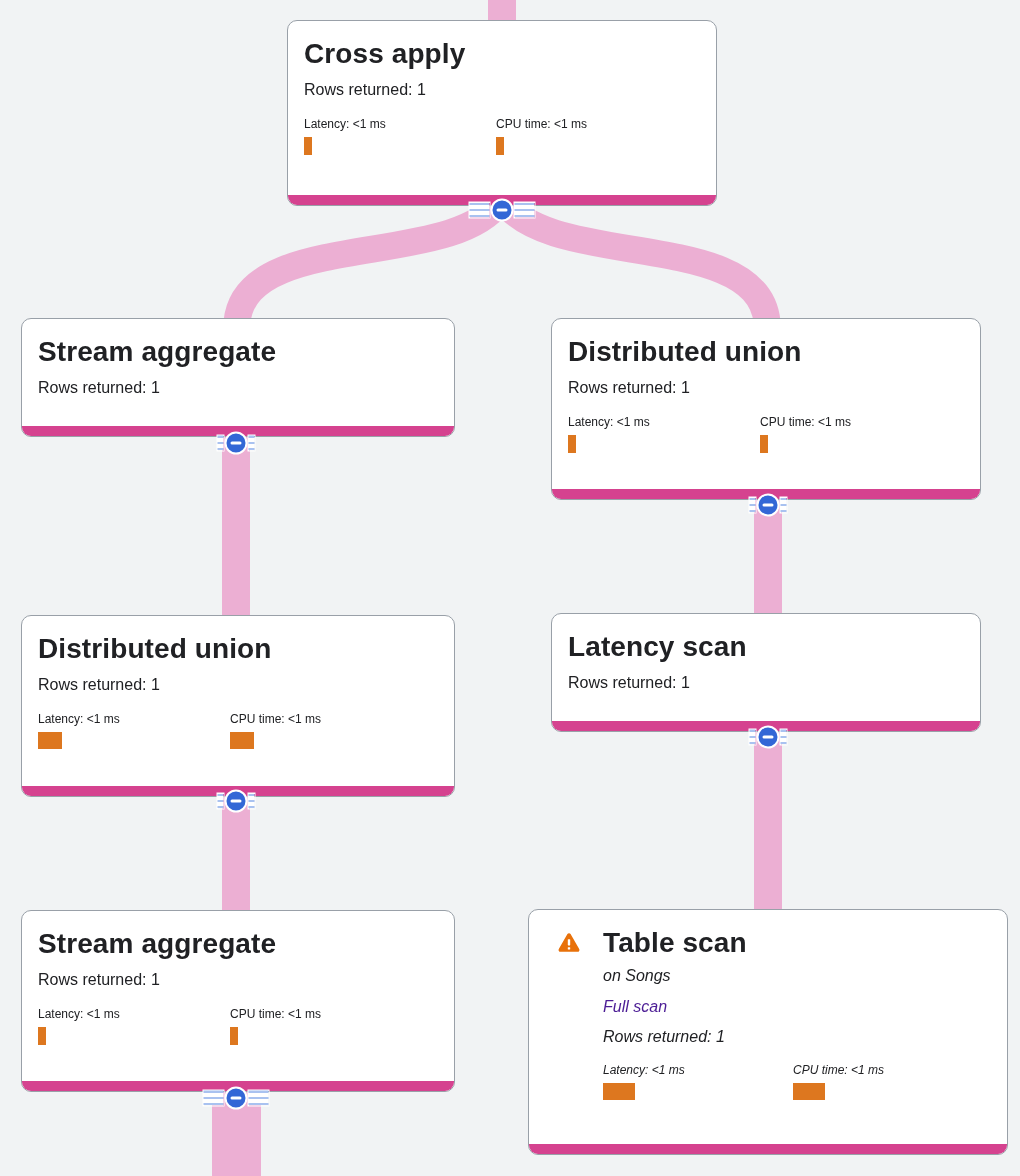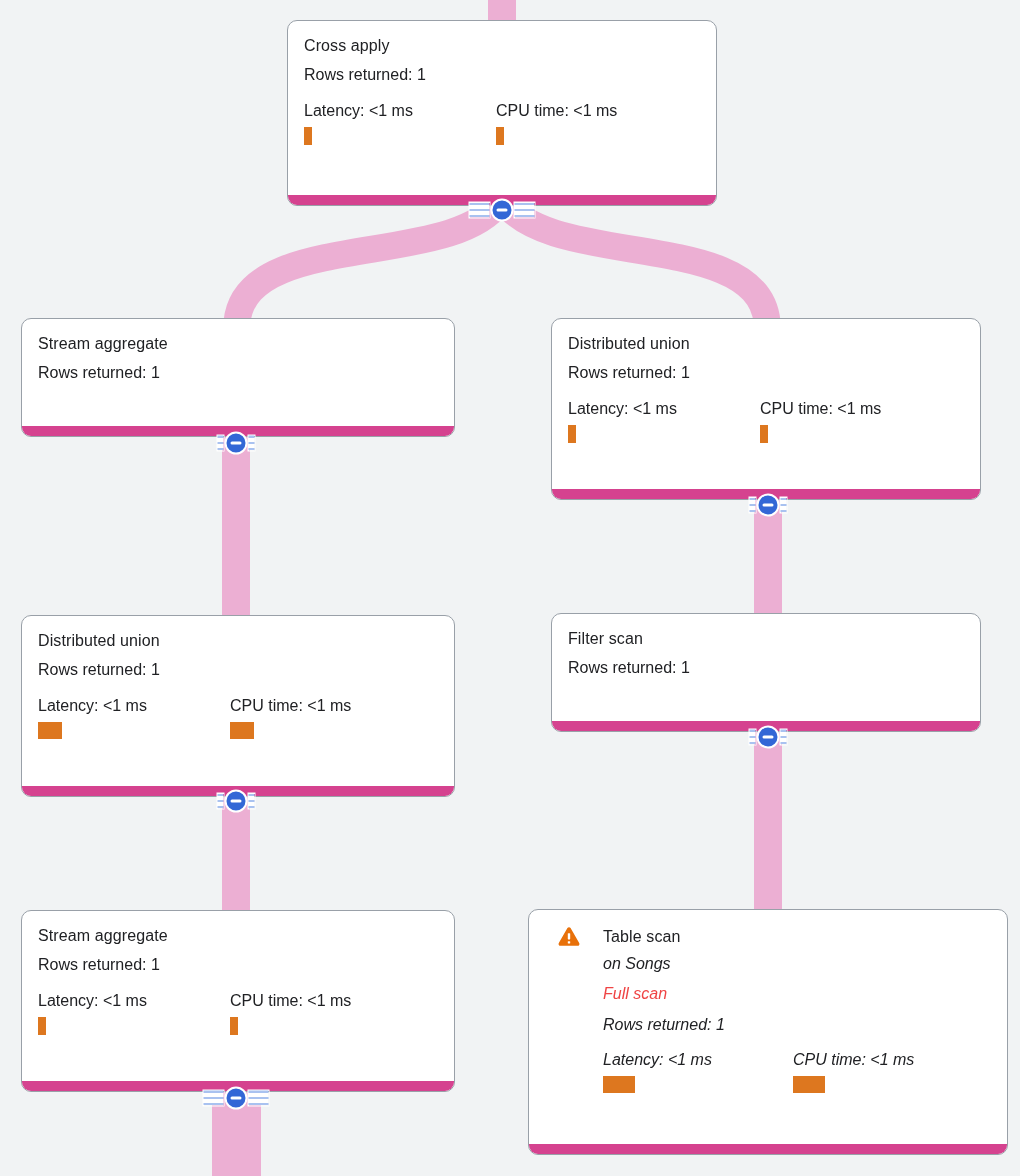--- a/index.html
+++ b/index.html
@@ -36,38 +36,38 @@
     z-index: 1;
     cursor: pointer;
   }
   .accent {
     position: absolute;
     left: 0; right: 0; bottom: 0;
     height: 10px;
     background: #D5428F;
   }
   .title {
-    font-size: 16px;
-    font-weight: 400;
+    font-size: 28px;
+    font-weight: 700;
     letter-spacing: 0.1px;
     line-height: 1.3;
     margin-bottom: 7px;
   }
   .bodyline {
     font-size: 16px;
     line-height: 1.4;
     color: #202124;
   }
   .metrics {
     display: grid;
     grid-template-columns: 192px 1fr;
     margin-top: 15px;
   }
   .metric-label {
-    font-size: 16px;
+    font-size: 12px;
     line-height: 1.3;
     margin-bottom: 5px;
   }
   .bar {
     background: #DD771F;
   }
   .bar-thin  { width: 8px;  height: 18px; }
   .bar-med   { width: 24px; height: 17px; }
   .bar-wide  { width: 32px; height: 17px; }
   
@@ -76,21 +76,21 @@
     display: flex;
     align-items: center;
   }
   .warn-icon {
     width: 24px; height: 24px;
     flex: 0 0 24px;
     margin-right: 22px;
   }
   .ts-body { margin-left: 46px; font-style: italic; }
   .ts-line { font-size: 16px; line-height: 1.9; }
-  .muted { color: #ef4444; }
+  .muted { color: #4c1d95; }
   .ts-body .metrics { margin-top: 10px; }
   
   .collapse {
     position: absolute;
     transform: translate(-50%, -50%);
     display: flex;
     align-items: center;
     z-index: 2;
     cursor: pointer;
   }
@@ -182,21 +182,21 @@
       </div>
       <div>
         <div class="metric-label">CPU time: &lt;1 ms</div>
         <div class="bar bar-med"></div>
       </div>
     </div>
     <div class="accent"></div>
   </div>
 
   <div class="node" id="filter-scan" style="left:551px; top:613px; width:430px; height:119px;">
-    <div class="title">Filter scan</div>
+    <div class="title">Latency scan</div>
     <div class="bodyline">Rows returned: 1</div>
     <div class="accent"></div>
   </div>
 
   <div class="node" id="stream-aggregate-bottom" style="left:21px; top:910px; width:434px; height:182px;">
     <div class="title">Stream aggregate</div>
     <div class="bodyline">Rows returned: 1</div>
     <div class="metrics">
       <div>
         <div class="metric-label">Latency: &lt;1 ms</div>

